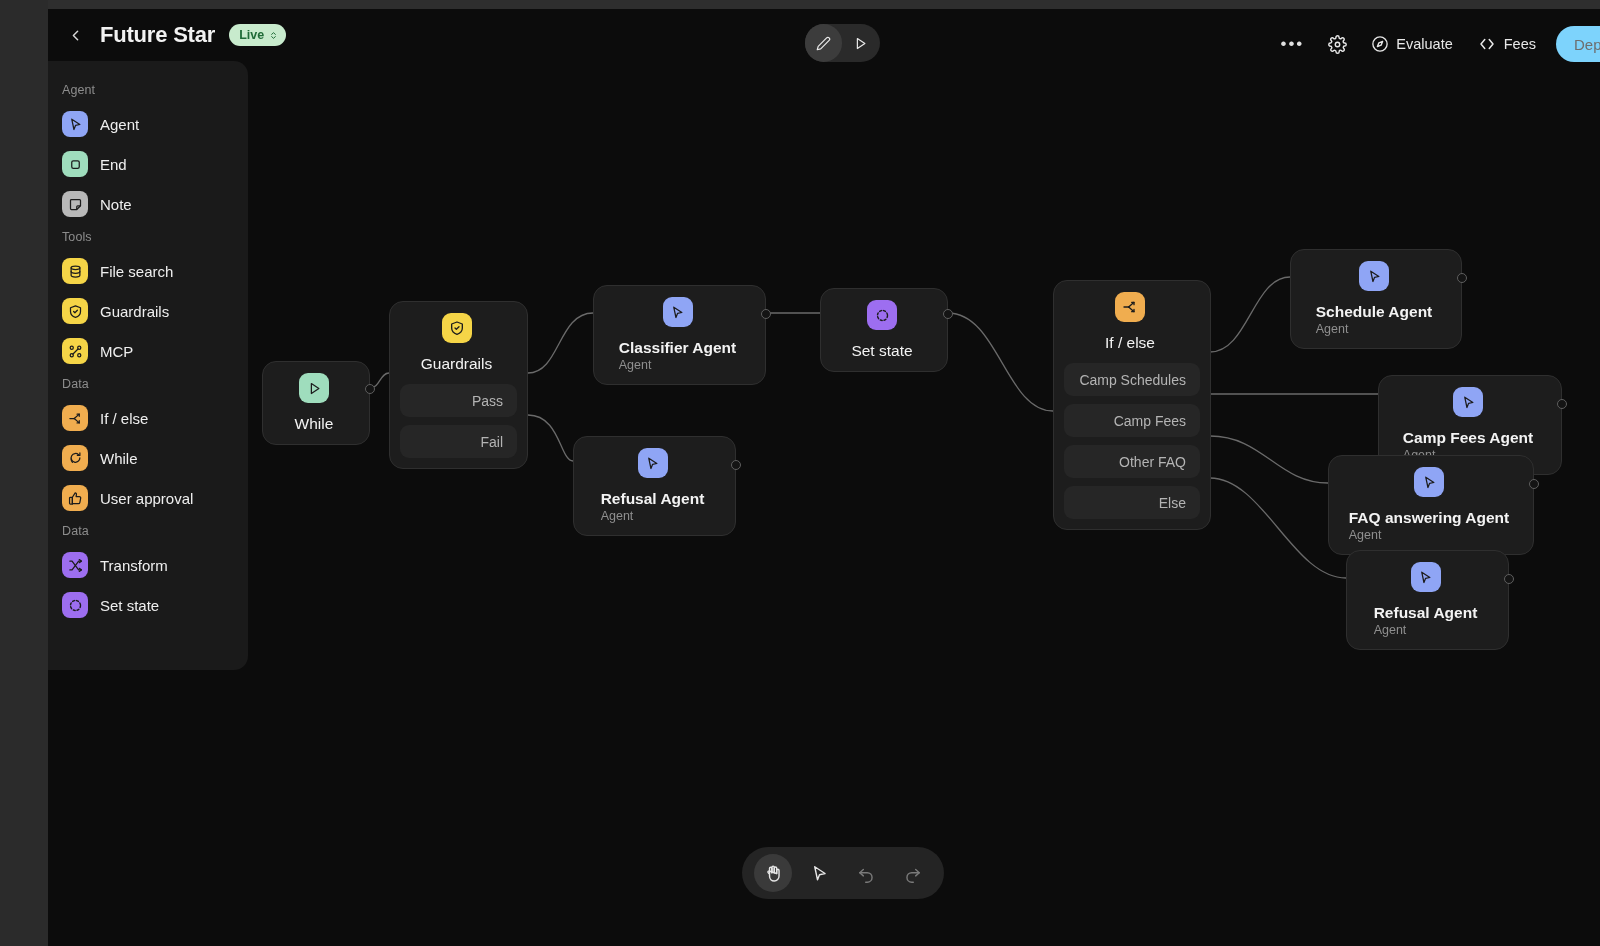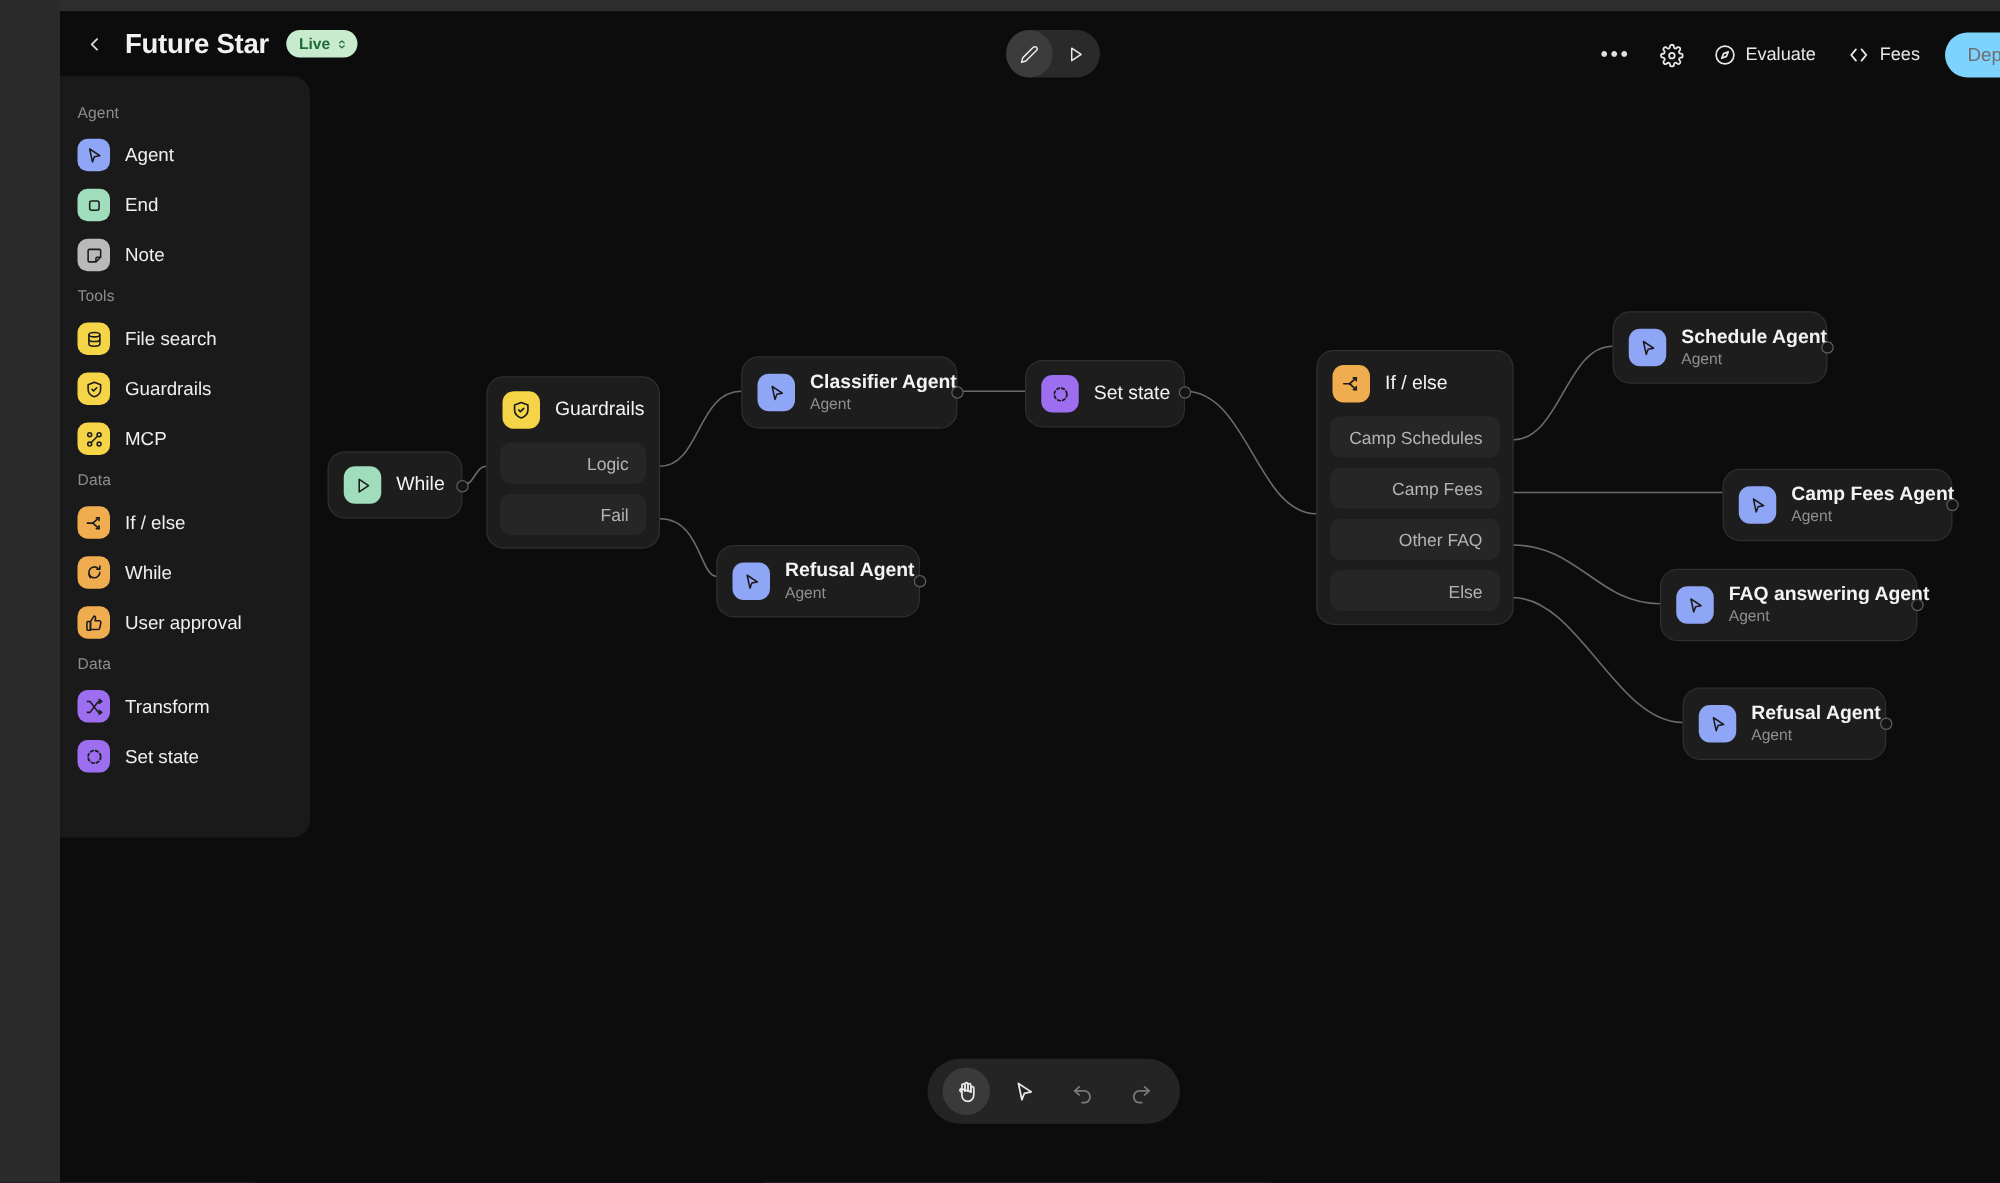--- a/index.html
+++ b/index.html
@@ -92,21 +92,21 @@
   .sb-label { font-size: 15px; color: #efefef; }
 
   
   .canvas { position: absolute; inset: 61px 0 0 0; }
   #edges { position: absolute; left: 0; top: 0; width: 1600px; height: 885px; }
 
   .node {
     position: absolute; background: #1d1d1d;
     border: 1px solid #2f2f2f; border-radius: 14px;
   }
-  .node-head { display: flex; align-items: center; gap: 12px; padding: 11px 16px 11px 12px; }
+  .node-head { display: flex; align-items: center; gap: 12px; padding: 11px 16px 11px 12px; flex-direction: column; }
   .node-ico {
     width: 30px; height: 30px; border-radius: 9px; flex: 0 0 30px;
     display: flex; align-items: center; justify-content: center;
   }
   .node-title { font-size: 15.5px; color: #f3f3f3; font-weight: 600; line-height: 18px; white-space: nowrap; }
   .node-title.plain { font-weight: 500; }
   .node-sub { font-size: 12.5px; color: #8f8f8f; line-height: 15px; margin-top: 1px; }
   .node-rows { padding: 0 10px 10px 10px; display: flex; flex-direction: column; gap: 8px; }
   .node-row {
     height: 33px; background: #262626; border-radius: 9px;
@@ -351,21 +351,21 @@
       <div class="node-head">
         <span class="node-ico" style="background:#f5d547">
           <svg width="16" height="16" viewBox="0 0 24 24" fill="none" stroke="#1c1c1c" stroke-width="2" stroke-linecap="round" stroke-linejoin="round">
               <path d="M12 3 20 6v6c0 5-3.5 8-8 9.5C7.5 20 4 17 4 12V6z"></path>
               <polyline points="9 12 11 14 15 10"></polyline>
             </svg>
         </span>
         <div class="node-title plain">Guardrails</div>
       </div>
       <div class="node-rows">
-        <div class="node-row">Logic</div>
+        <div class="node-row">Pass</div>
         <div class="node-row">Fail</div>
       </div>
     </div>
 
     <div class="node" style="left:545px; top:224px; width:173px;">
       <div class="node-head">
         <span class="node-ico" style="background:#8fa5f5">
           <svg width="15" height="15" viewBox="0 0 24 24" fill="none" stroke="#1c1c1c" stroke-width="2" stroke-linecap="round" stroke-linejoin="round">
               <path d="M6 3.5 19 12 12 13.5 9.5 20z"></path>
             </svg>

